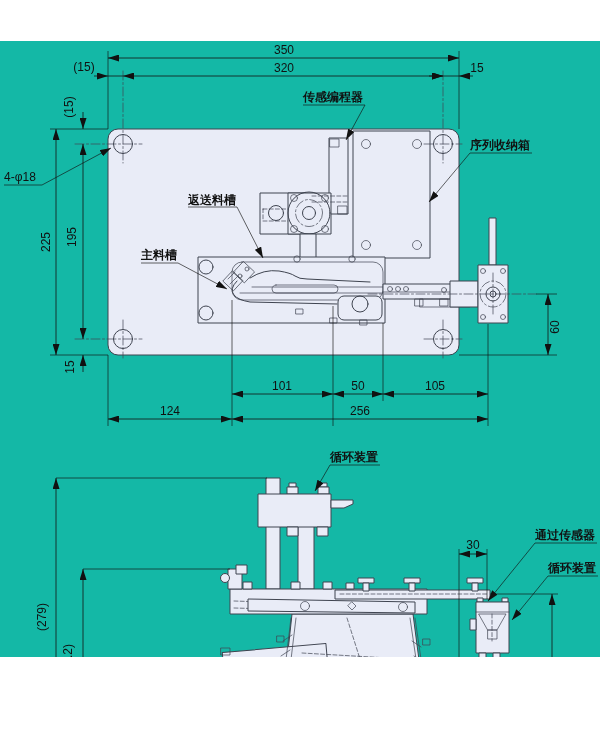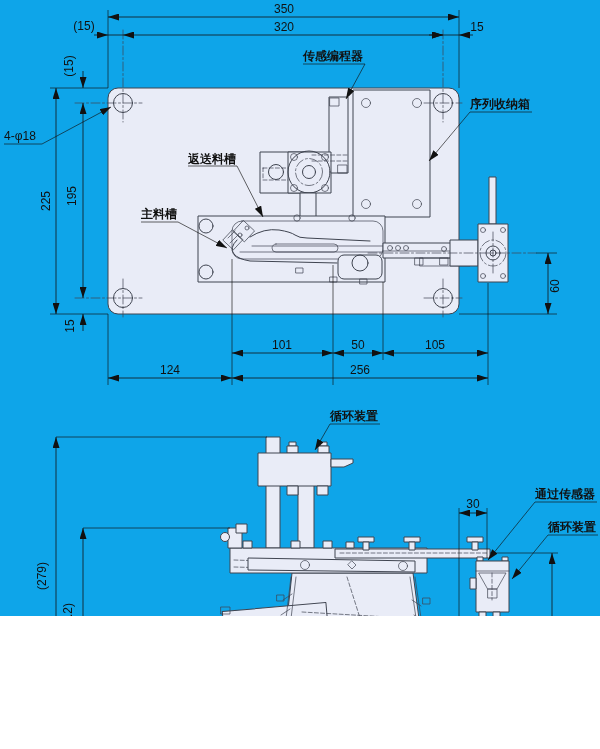--- a/index.html
+++ b/index.html
@@ -1,16 +1,16 @@
 <!DOCTYPE html>
 <html><head>
 <meta charset="utf-8">
 <style>
   html,body{margin:0;padding:0;background:#fff;}
-  #stage{width:600px;height:616px;background:#0ea5e9;position:relative;font-family:"Liberation Sans","DejaVu Sans",sans-serif;}
+  #stage{width:600px;height:616px;background:#14b8a6;position:relative;font-family:"Liberation Sans","DejaVu Sans",sans-serif;margin-top:41px;}
   svg{display:block}
   .part{fill:#e9ecf7;stroke:#3f4450;stroke-width:1;stroke-linejoin:round}
   .p2{fill:#eef1fa}
   .ln{fill:none;stroke:#3f4450;stroke-width:1;stroke-linejoin:round;stroke-linecap:round}
   .tn{stroke-width:.7}
   .dsh{stroke-dasharray:4 2.2}
   .cl{stroke-dasharray:9 2.5 2 2.5;stroke-width:.7}
   .dim{fill:none;stroke:#111;stroke-width:.8}
   .ext{fill:none;stroke:#111;stroke-width:.65}
   .d{font:12px "Liberation Sans","DejaVu Sans",sans-serif;fill:#111}

